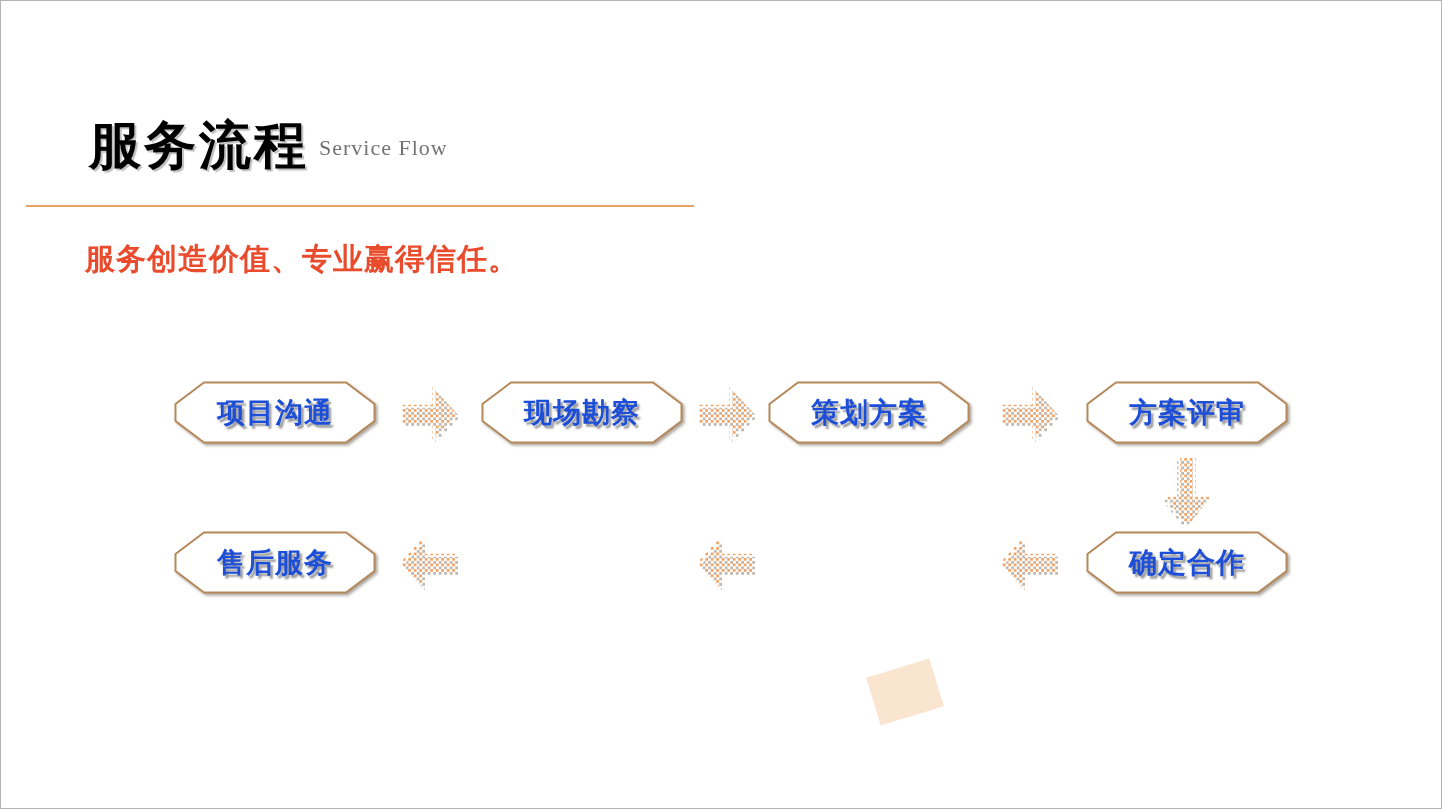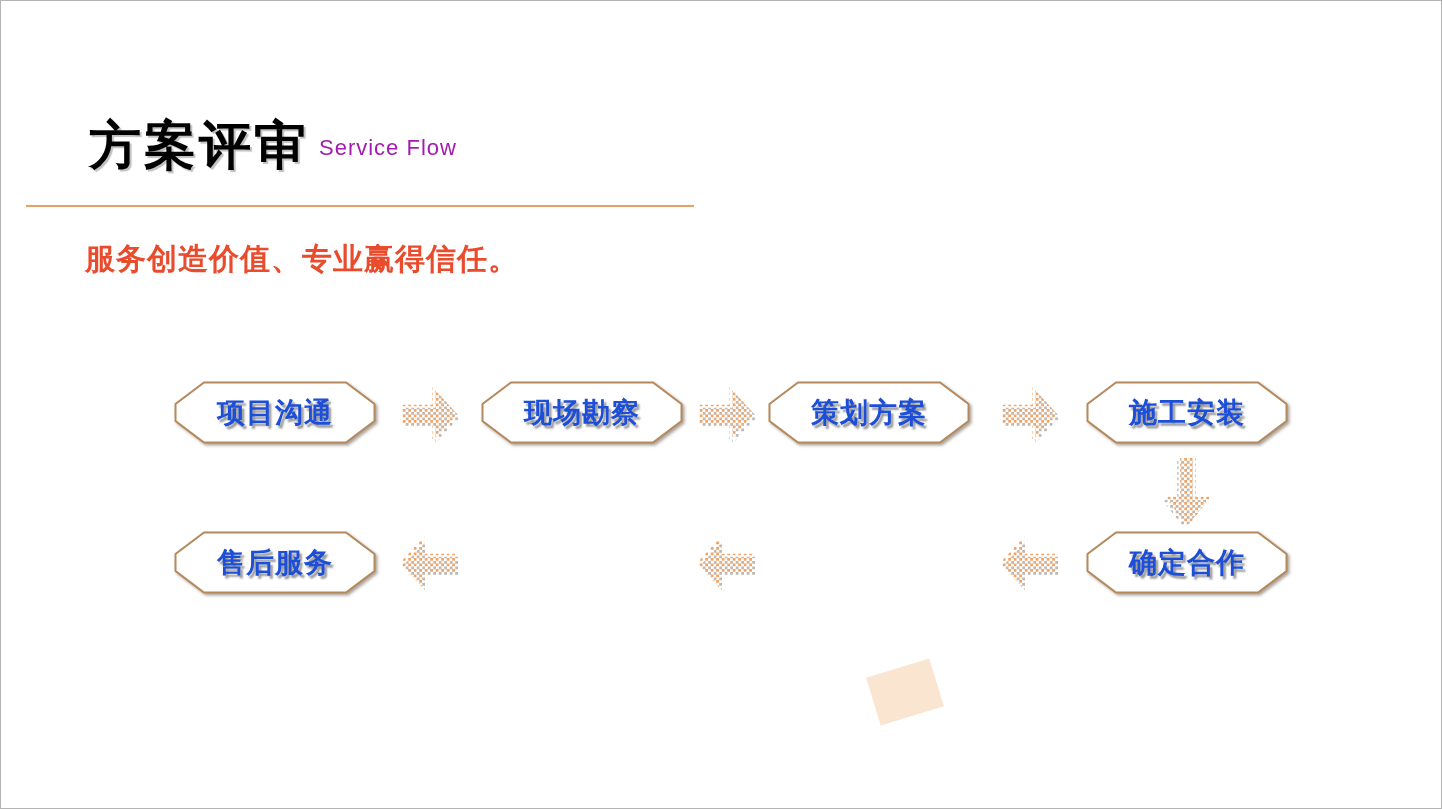--- a/index.html
+++ b/index.html
@@ -10,22 +10,22 @@
   }
   
   .title{
     position:absolute;left:88px;top:110px;
     font-size:52px;font-weight:900;color:#000;letter-spacing:3px;
     text-shadow:2px 2px 1px rgba(0,0,0,.25);
     font-family:"Liberation Serif","DejaVu Serif",serif;
   }
   .subtitle{
     position:absolute;left:318px;top:134px;
-    font-size:22px;color:#a21caf;letter-spacing:1px;
-    font-family:Liberation Sans, sans-serif;
+    font-size:22px;color:#737373;letter-spacing:1px;
+    font-family:Liberation Serif, serif;
   }
   .divider{
     position:absolute;left:25px;top:204px;width:668px;height:2px;
     background:#e8a165;
   }
   .slogan{
     position:absolute;left:84px;top:238px;
     font-size:30px;font-weight:800;color:#e94b2d;letter-spacing:1px;
   }
   
@@ -62,21 +62,21 @@
   .deco-square{
     position:absolute;left:871px;top:666px;width:66px;height:50px;
     background:#fae5d1;transform:rotate(-17deg);
   }
 </style>
 </head>
 <body>
 
 <div class="page">
 
-  <div class="title">方案评审</div>
+  <div class="title">服务流程</div>
   <div class="subtitle">Service Flow</div>
   <div class="divider"></div>
   <div class="slogan">服务创造价值、专业赢得信任。</div>
 
   <div class="flow-box r1 c1">
     <svg width="202" height="63">
         <polygon points="30,1.5 172,1.5 200.5,23 200.5,40 172,61.5 30,61.5 1.5,40 1.5,23" fill="#ffffff" stroke="#b5895b" stroke-width="2"></polygon>
       </svg>
     <span class="lbl">项目沟通</span>
   </div>
@@ -89,21 +89,21 @@
   <div class="flow-box r1 c3">
     <svg width="202" height="63">
         <polygon points="30,1.5 172,1.5 200.5,23 200.5,40 172,61.5 30,61.5 1.5,40 1.5,23" fill="#ffffff" stroke="#b5895b" stroke-width="2"></polygon>
       </svg>
     <span class="lbl">策划方案</span>
   </div>
   <div class="flow-box r1 c4">
     <svg width="202" height="63">
         <polygon points="30,1.5 172,1.5 200.5,23 200.5,40 172,61.5 30,61.5 1.5,40 1.5,23" fill="#ffffff" stroke="#b5895b" stroke-width="2"></polygon>
       </svg>
-    <span class="lbl">施工安装</span>
+    <span class="lbl">方案评审</span>
   </div>
 
   <div class="flow-box r2 c1">
     <svg width="202" height="63">
         <polygon points="30,1.5 172,1.5 200.5,23 200.5,40 172,61.5 30,61.5 1.5,40 1.5,23" fill="#ffffff" stroke="#b5895b" stroke-width="2"></polygon>
       </svg>
     <span class="lbl">售后服务</span>
   </div>
   <div class="flow-box r2 c4">
     <svg width="202" height="63">

